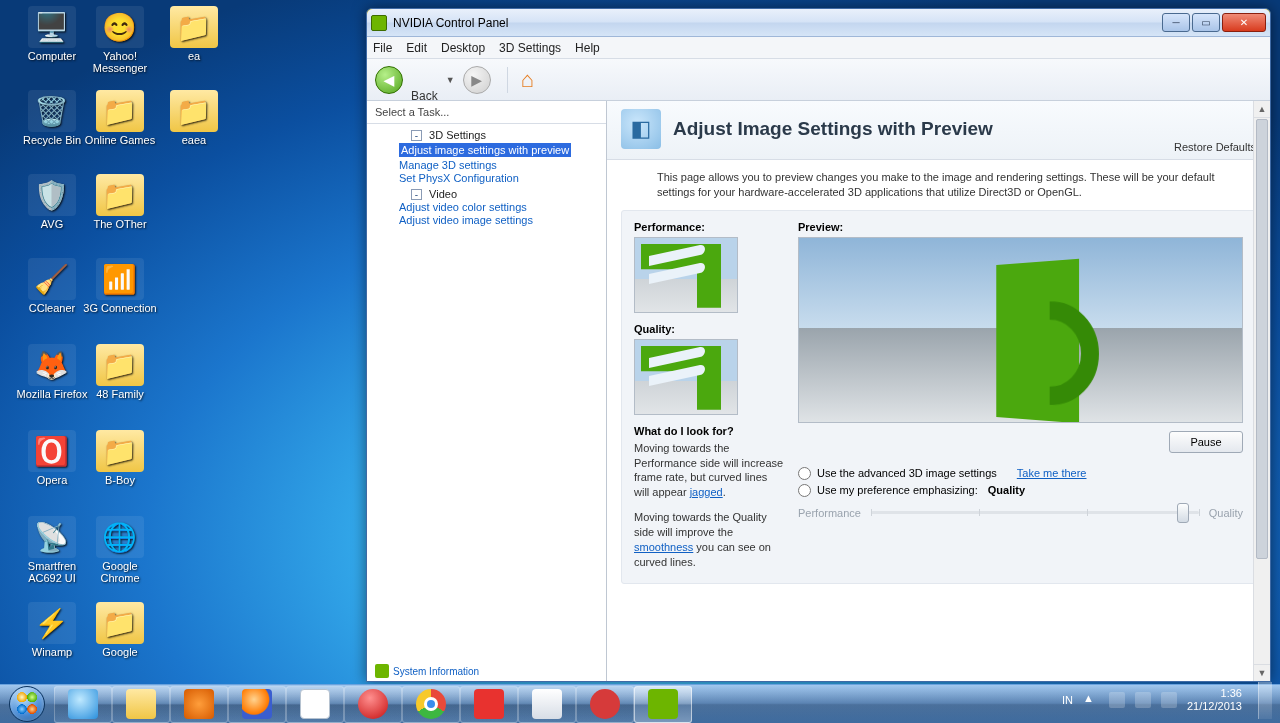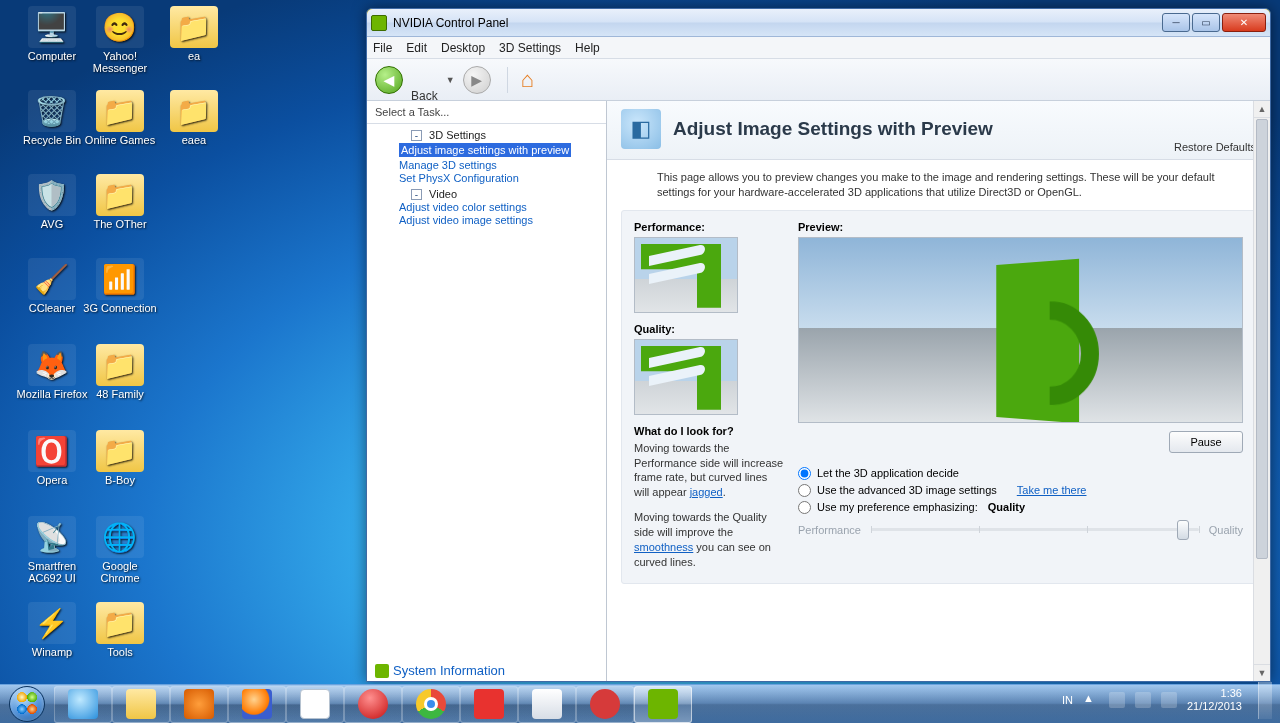--- a/index.html
+++ b/index.html
@@ -49,21 +49,21 @@
 
 .body { display:flex; height:calc(100% - 92px); }
 .sidebar { width:240px; background:#fff; border-right:1px solid #bfc7d2;}
 .sidebar-title{font-size:11px;padding:5px 8px;border-bottom:1px solid #d7dde6;color:#444;}
 .tree{padding:4px 4px;font-size:11px;}
 .tree .grp{margin:1px 0;padding-left:40px;}
 .tree .gtoggle{display:inline-block;width:11px;height:11px;border:1px solid #8a9bb5;line-height:9px;text-align:center;font-size:10px;color:#3a5a8a;background:#fff;margin-right:4px;}
 .tree .glabel{color:#222;}
 .tree .item{margin:1px 0 1px 28px;color:#1060c4;cursor:default;}
 .tree .item.selected{background:#2d6bdf;color:#fff;padding:1px 2px;display:inline-block;}
-.sysinfo{position:absolute;bottom:3px;left:8px;font-size:13px;color:#1060c4;display:flex;align-items:center;gap:4px;text-align:center;}
+.sysinfo{position:absolute;bottom:3px;left:8px;font-size:10px;color:#1060c4;display:flex;align-items:center;gap:4px;text-align:center;}
 .sysinfo .ic{width:14px;height:14px;background:#6db500;border-radius:2px;}
 
 .main{flex:1;background:#fff;overflow:hidden;position:relative;}
 .main-header{display:flex;align-items:center;gap:12px;padding:8px 14px 10px;border-bottom:1px solid #d7dde6;background:linear-gradient(#f8fbfe,#edf2f7);position:relative;}
 .main-header .hicon{width:40px;height:40px;background:radial-gradient(circle at 40% 35%,#cae6fb,#8abee6);border-radius:4px;display:flex;align-items:center;justify-content:center;color:#2a6aa0;font-size:22px;}
 .main-header h1{margin:0;font-size:19px;font-weight:bold;color:#2b3a4a;flex:1;}
 .restore{font-size:11px;color:#333;position:absolute;right:14px;bottom:6px;}
 .desc{padding:10px 34px 10px 50px;font-size:11px;color:#333;line-height:1.35;}
 .panel{margin:0 14px 10px 14px;background:#f1f4f8;border:1px solid #e2e7ee;border-radius:3px;padding:10px 12px 14px;display:flex;gap:14px;}
 .leftcol{width:150px;font-size:11px;}
@@ -177,21 +177,21 @@
     <div class="dicon" style="left: 82px; top: 516px;">
       <div class="glyph">🌐</div>
       <div>Google Chrome</div>
     </div>
     <div class="dicon" style="left: 14px; top: 602px;">
       <div class="glyph">⚡</div>
       <div>Winamp</div>
     </div>
     <div class="dicon" style="left: 82px; top: 602px;">
       <div class="glyph folder-g">📁</div>
-      <div>Tools</div>
+      <div>Google</div>
     </div>
   </div>
 
 <div class="window">
   <div class="titlebar">
     <div class="app-icon"></div>
     <div class="title">NVIDIA Control Panel</div>
     <div class="winbtns">
       <div class="winbtn">─</div>
       <div class="winbtn">▭</div>
@@ -266,24 +266,20 @@
           </div>
         </div>
         <div class="rightcol">
           <div class="preview-lbl">Preview:</div>
           <div class="preview">
             <div class="floor"></div>
             <div class="biglogo"></div>
           </div>
           <div class="pausebtn">Pause</div>
           <div class="radios">
-            <label class="radio-row">
-              <input type="radio" name="m" checked="" style="">
-              <span>Let the 3D application decide</span>
-            </label>
             <label class="radio-row">
               <input type="radio" name="m" style="">
               <span>Use the advanced 3D image settings</span>
               <a class="take">Take me there</a>
             </label>
             <label class="radio-row">
               <input type="radio" name="m" style="">
               <span>Use my preference emphasizing:</span>
               <span class="emval">Quality</span>
             </label>

